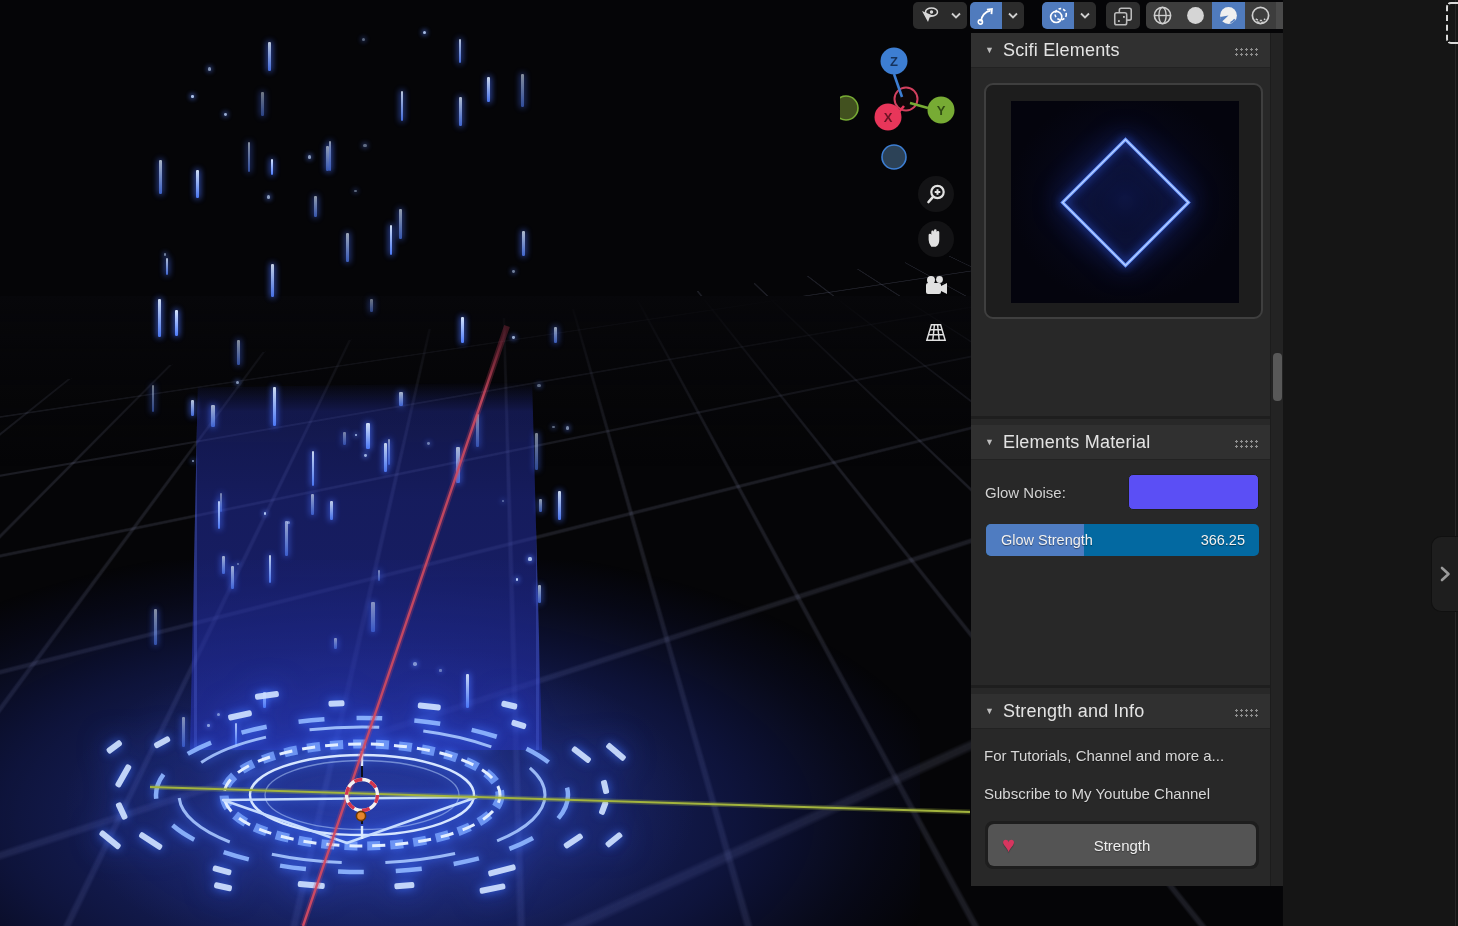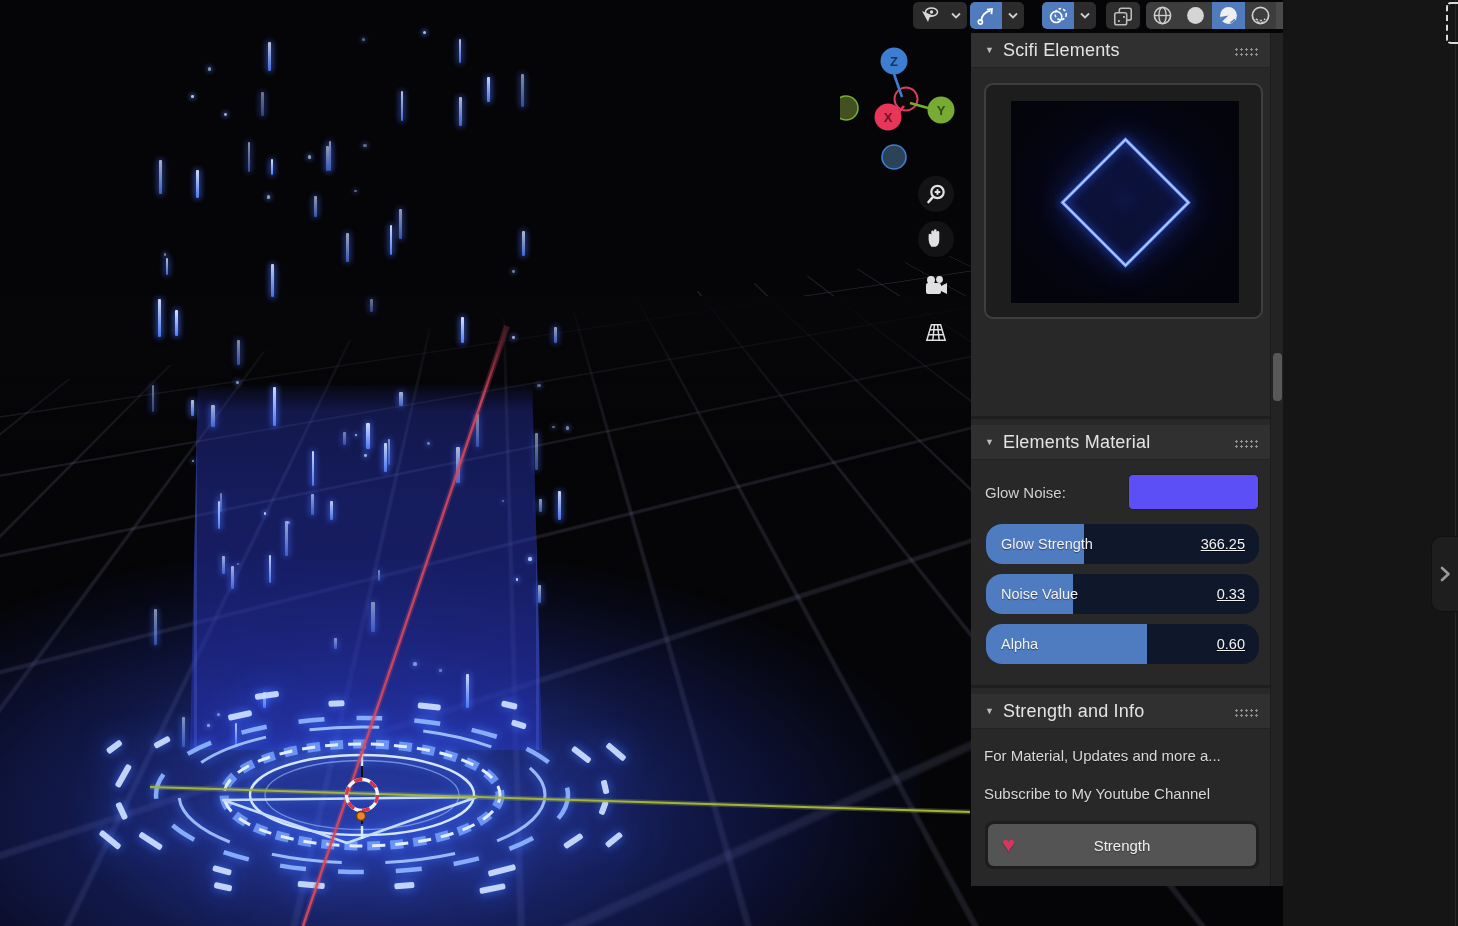--- a/index.html
+++ b/index.html
@@ -53,24 +53,24 @@
   .divider{position:absolute;left:0;width:299px;height:3px;background:#1e1e1e;}
   .prevbox{position:absolute;left:13px;top:50px;width:279px;height:236px;border:2px solid #3f3f3f;border-radius:9px;background:#1d1d1d;}
   .previmg{position:absolute;left:25px;top:16px;width:228px;height:202px;background:
       radial-gradient(ellipse at 50% 48%, rgba(35,60,190,.30), rgba(10,14,50,.18) 52%, rgba(0,0,0,0) 72%), #04040d;overflow:hidden;}
   .btn{position:absolute;left:16px;width:270px;height:46px;background:#545454;border:1px solid #1d1d1d;border-radius:6px;
        display:flex;align-items:center;justify-content:center;font-size:15px;color:#efefef;cursor:pointer;
        text-shadow:0 1px 1px rgba(0,0,0,.35);}
   .btn .licon{position:absolute;left:14px;top:50%;transform:translateY(-50%);display:flex;}
   .row-label{position:absolute;left:14px;font-size:15px;color:#d2d2d2;text-shadow:0 1px 1px rgba(0,0,0,.4);}
   .swatch{position:absolute;left:157px;width:131px;height:36px;border-radius:5px;border:1px solid #202020;cursor:pointer;}
-  .slider{position:absolute;left:15px;width:273px;height:40px;background:#0f172a;border-radius:16px;overflow:hidden;cursor:ew-resize;}
+  .slider{position:absolute;left:15px;width:273px;height:32px;background:#0369a1;border-radius:5px;overflow:hidden;cursor:ew-resize;}
   .slider .fill{position:absolute;left:0;top:0;bottom:0;background:#4f7cc1;}
   .slider .slabel{position:absolute;left:15px;top:0;bottom:0;display:flex;align-items:center;font-size:14.5px;color:#f2f2f2;text-shadow:0 1px 1px rgba(0,0,0,.45);}
-  .slider .sval{position:absolute;right:14px;top:0;bottom:0;display:flex;align-items:center;font-size:14.5px;color:#f2f2f2;text-shadow:0 1px 1px rgba(0,0,0,.45);text-decoration:underline;}
+  .slider .sval{position:absolute;right:14px;top:0;bottom:0;display:flex;align-items:center;font-size:14.5px;color:#f2f2f2;text-shadow:0 1px 1px rgba(0,0,0,.45);}
   .info-line{position:absolute;left:13px;font-size:15px;color:#d8d8d8;text-shadow:0 1px 1px rgba(0,0,0,.4);white-space:nowrap;}
   .subwrap{position:absolute;left:14px;width:274px;height:48px;border:2px solid #1e1e1e;border-radius:8px;background:#1e1e1e;}
   .subwrap .btn{left:1px;top:1px;width:268px;height:42px;border:none;}
   .heart{font-size:22px;color:#d6365f;line-height:1;}
   #side-scroll{position:absolute;left:1270px;top:33px;width:13px;height:853px;background:#232323;border-left:1px solid #1c1c1c;}
   #side-scroll .thumb{position:absolute;left:2px;top:320px;width:9px;height:48px;background:#585858;border-radius:4px;cursor:grab;}
 
   
   #right-col{position:absolute;left:1283px;top:0;width:175px;height:926px;background:#151515;}
   #right-col .vline{position:absolute;left:172px;top:0;width:1px;height:926px;background:#262626;}
@@ -409,38 +409,28 @@
       <span class="grip"></span>
     </div>
     <div class="row-label" style="top:451px;">Glow Noise:</div>
     <div class="swatch" style="top: 441px; background: rgb(91, 79, 245);"></div>
 
     <div class="slider" style="top:491px;">
       <div class="fill" style="width: 36%;"></div>
       <div class="slabel">Glow Strength</div>
       <div class="sval">366.25</div>
     </div>
-    <div class="slider" style="top:541px;">
-      <div class="fill" style="width: 32%;"></div>
-      <div class="slabel">Noise Value</div>
-      <div class="sval">0.33</div>
-    </div>
-    <div class="slider" style="top:591px;">
-      <div class="fill" style="width: 59%;"></div>
-      <div class="slabel">Alpha</div>
-      <div class="sval">0.60</div>
-    </div>
     <div class="divider" style="top:652px;"></div>
 
     <div class="phead" style="top:661px;">
       <span class="tri">▼</span>
       <span class="ptitle">Strength and Info</span>
       <span class="grip"></span>
     </div>
-    <div class="info-line" style="top:714px;">For Material, Updates and more a...</div>
+    <div class="info-line" style="top:714px;">For Tutorials, Channel and more a...</div>
     <div class="info-line" style="top:752px;">Subscribe to My Youtube Channel</div>
     <div class="subwrap" style="top:788px;">
       <div class="btn">
         <span class="licon">
             <span class="heart">♥</span>
           </span>
         <span>Strength</span>
       </div>
     </div>
   </div>

